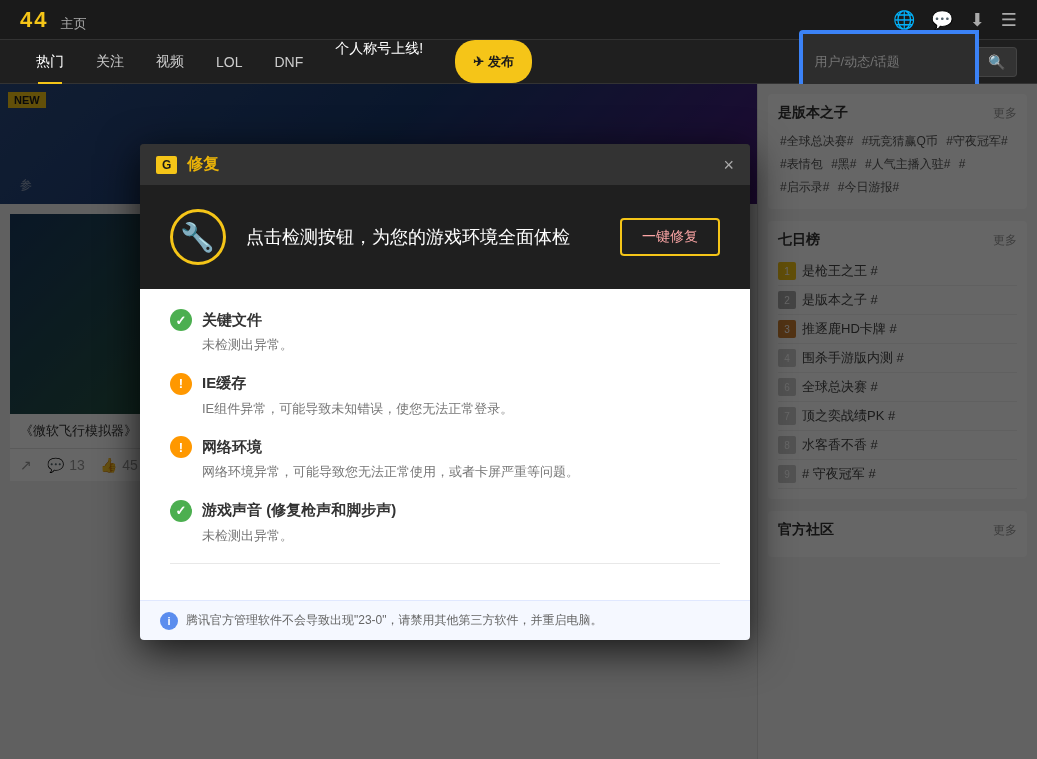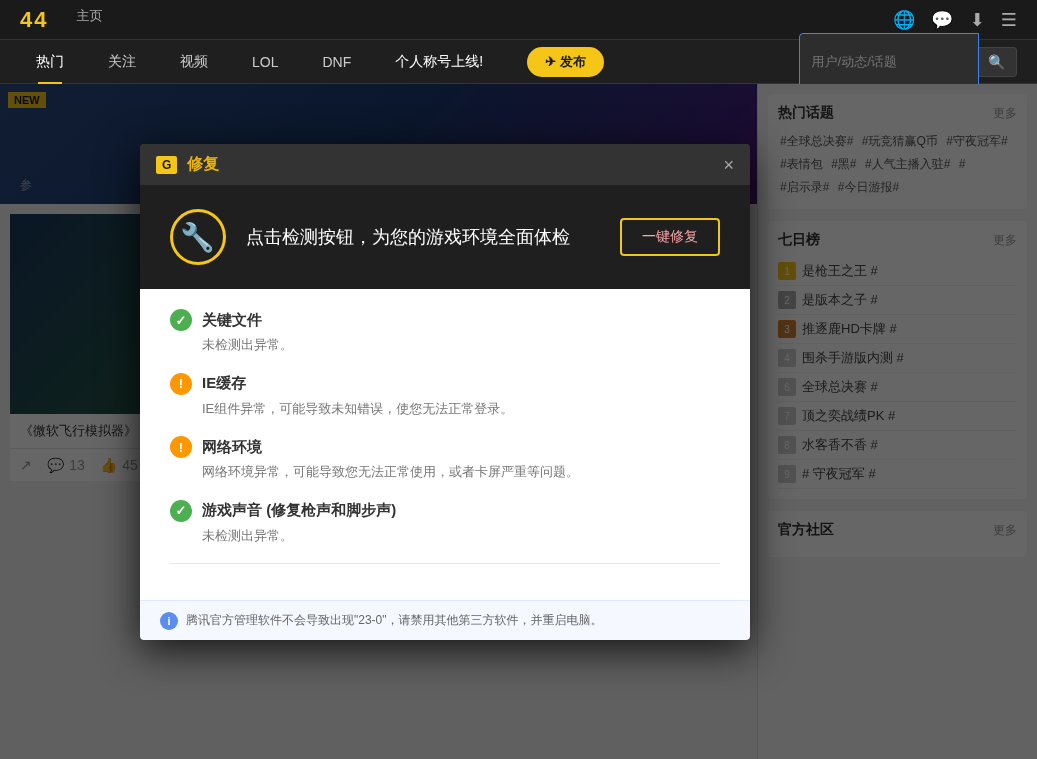--- a/index.html
+++ b/index.html
@@ -35,23 +35,22 @@
       color: #aaa;
       font-size: 18px;
       cursor: pointer;
     }
 
     
     .nav-bar {
       background: #1f1f1f;
       height: 44px;
       display: flex;
-      align-items: center;
       padding: 0 20px;
-      gap: 12px;
+      gap: 0;
       border-bottom: 1px solid #333;
     }
     .nav-item {
       color: #ccc;
       font-size: 14px;
       padding: 0 16px;
       height: 44px;
       display: flex;
       align-items: center;
       cursor: pointer;
@@ -90,21 +89,21 @@
       gap: 4px;
       margin-left: 16px;
     }
     .nav-search {
       margin-left: auto;
       display: flex;
       align-items: center;
     }
     .nav-search input {
       background: #2d2d2d;
-      border: 1px solid #3b82f6;
+      border: 4px solid #3b82f6;
       border-radius: 4px 0 0 4px;
       color: #aaa;
       font-size: 13px;
       padding: 20px 12px;
       width: 180px;
       outline: none;
     }
     .nav-search-btn {
       background: #333;
       border: 1px solid #444;
@@ -464,21 +463,21 @@
       color: rgba(200,200,200,0.3);
       transform: rotate(-10deg);
       pointer-events: none;
       z-index: 1;
     }
   </style>
 </head>
 <body>
 
 <div class="top-bar">
-  <div style="display:flex;align-items:flex-start;gap:24px;">
+  <div style="display:flex;align-items:flex-end;gap:8px;">
     <span class="top-bar-logo">44</span>
     <span class="top-bar-home">主页</span>
   </div>
   <div class="top-bar-icons">
     <span class="top-bar-icon">🌐</span>
     <span class="top-bar-icon">💬</span>
     <span class="top-bar-icon">⬇</span>
     <span class="top-bar-icon">☰</span>
   </div>
 </div>
@@ -531,21 +530,21 @@
           <span>45</span>
         </span>
       </div>
     </div>
   </div>
 
   <div class="right-sidebar">
 
     <div class="sidebar-section">
       <div class="sidebar-section-header">
-        <span class="sidebar-section-title">热门话题</span>
+        <span class="sidebar-section-title">是版本之子</span>
         <span class="sidebar-more">更多</span>
       </div>
       <div>
         <span class="tag-item">#全球总决赛#</span>
         <span class="tag-item">#玩竞猜赢Q币</span>
         <span class="tag-item">#守夜冠军#</span>
         <span class="tag-item">#表情包</span>
         <span class="tag-item">#黑#</span>
         <span class="tag-item">#人气主播入驻#</span>
         <span class="tag-item">#</span>

